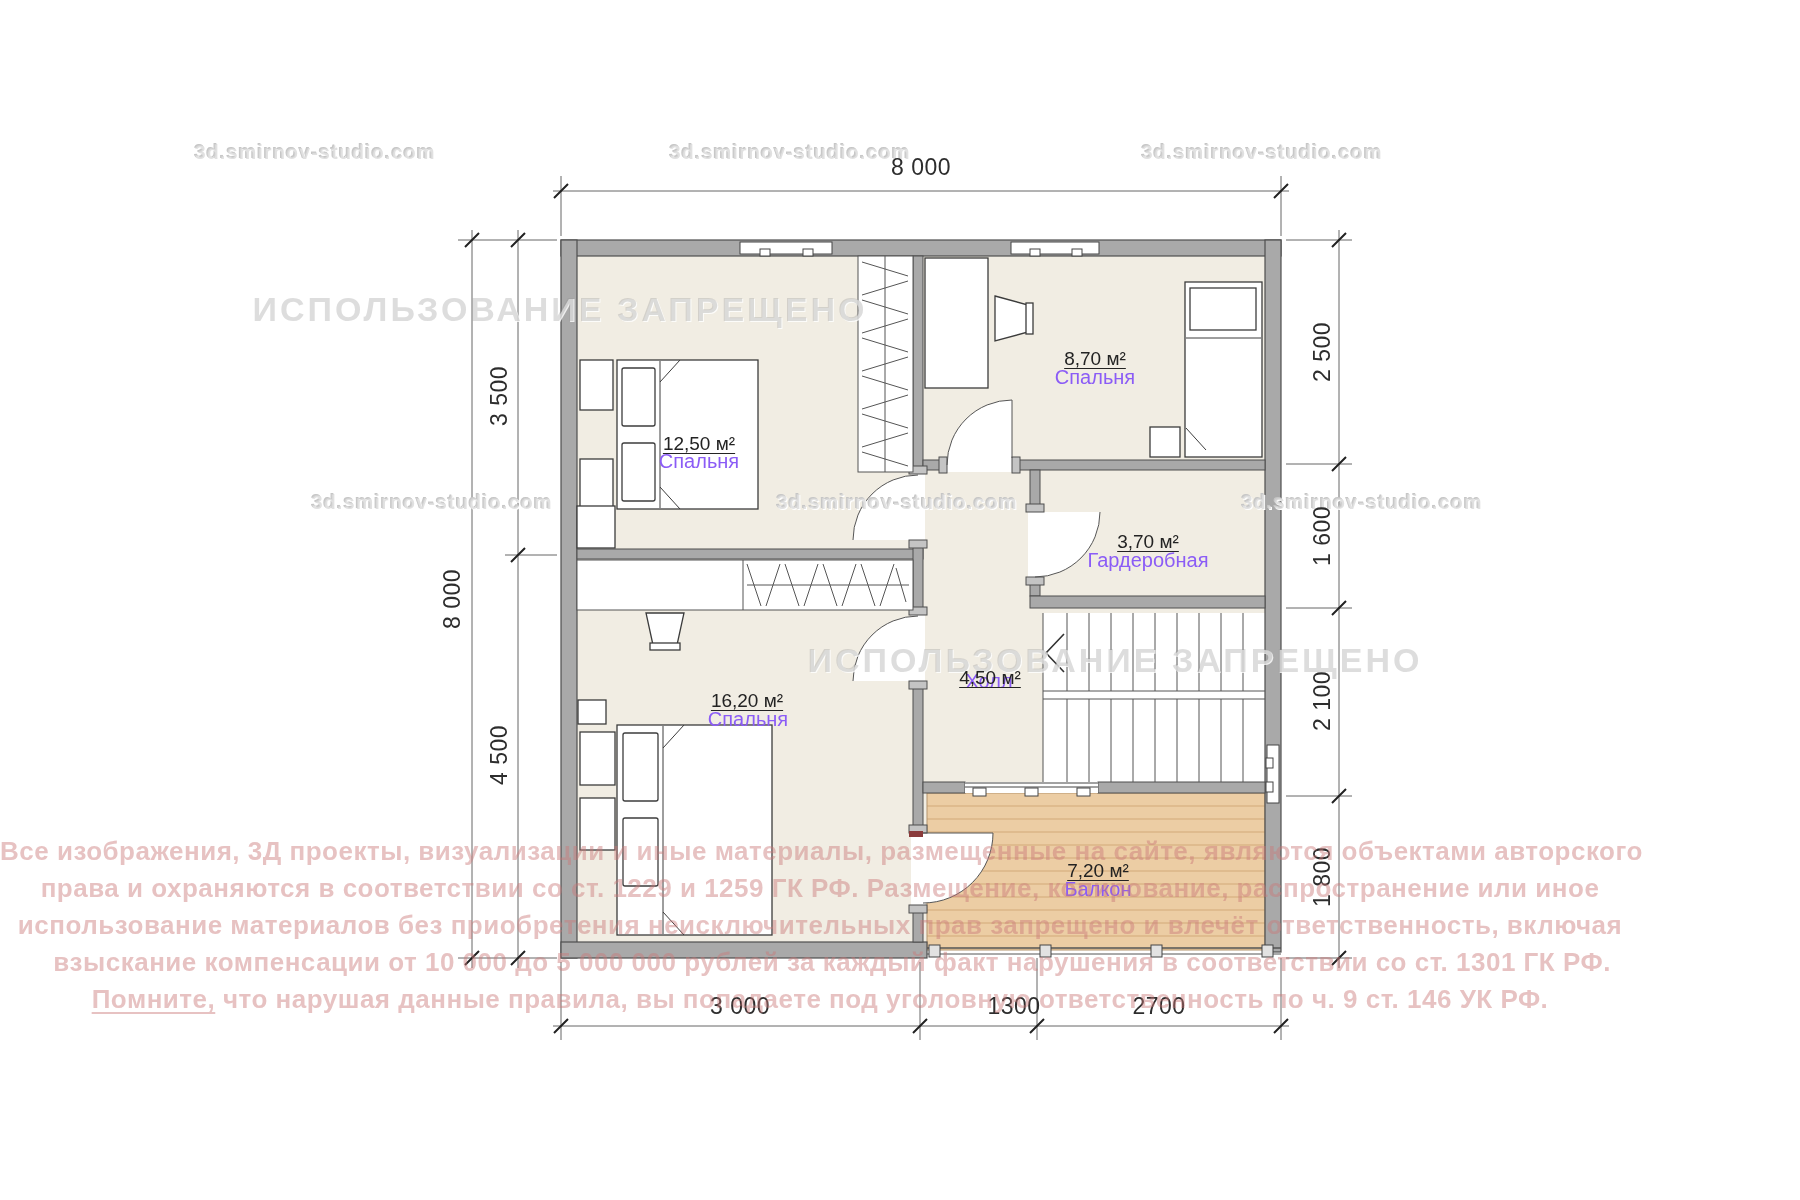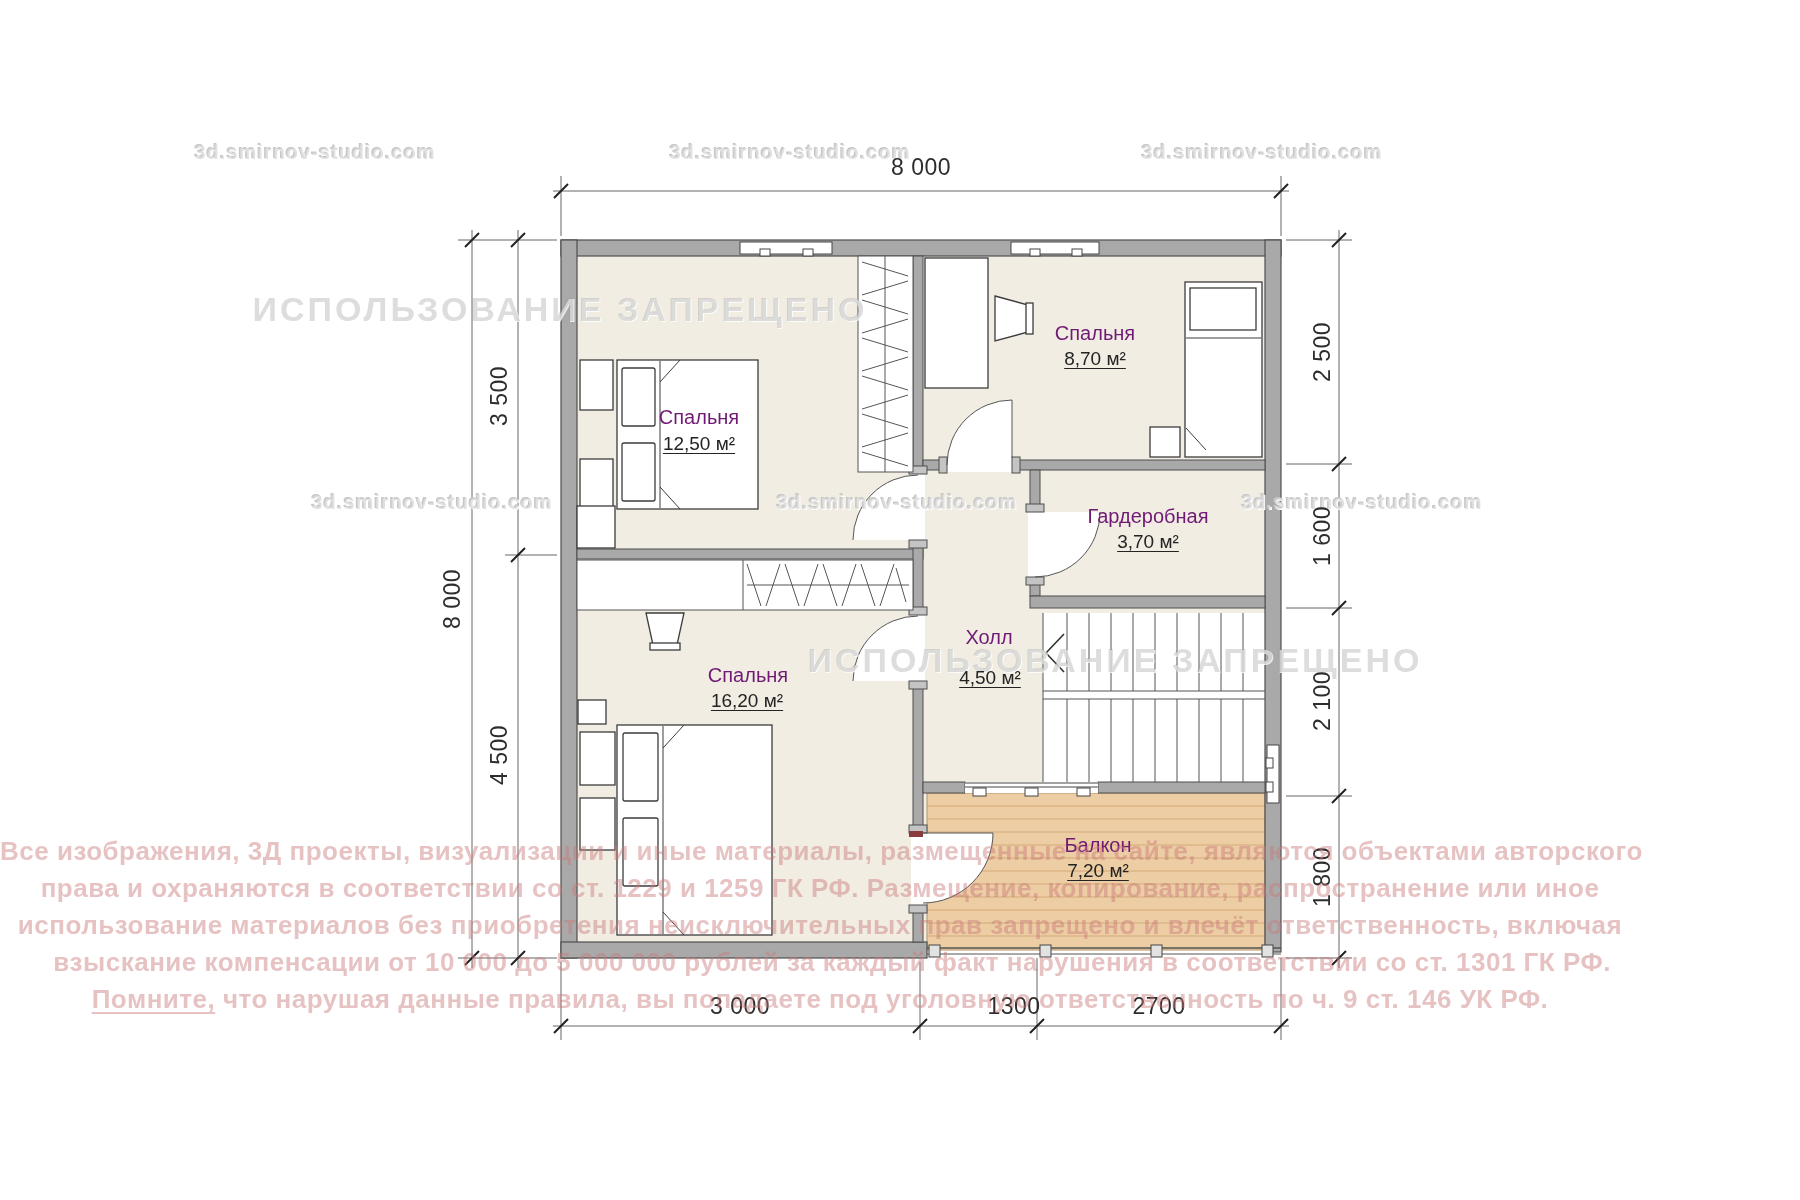--- a/index.html
+++ b/index.html
@@ -19,21 +19,21 @@
   .wm-forbid{
     position:absolute;transform:translate(-50%,-50%);
     font-size:34px;font-weight:bold;letter-spacing:3px;white-space:nowrap;
     color:rgba(150,150,150,0.32);
     text-shadow:1px 1px 0 rgba(255,255,255,0.8);
     z-index:5;pointer-events:none;
   }
   
   .room-label{
     position:absolute;transform:translate(-50%,-50%);
-    font-size:20px;color:#701a75;white-space:nowrap;z-index:6;
+    font-size:20px;color:#8b5cf6;white-space:nowrap;z-index:6;margin-top:44px;
   }
   .room-area{
     position:absolute;transform:translate(-50%,-50%);
     font-size:19px;color:#232323;white-space:nowrap;z-index:6;
     text-decoration:underline;text-underline-offset:3px;
   }
   .dim{
     position:absolute;transform:translate(-50%,-50%);
     font-size:23px;color:#2d2d2d;white-space:nowrap;z-index:6;letter-spacing:0.5px;
   }

